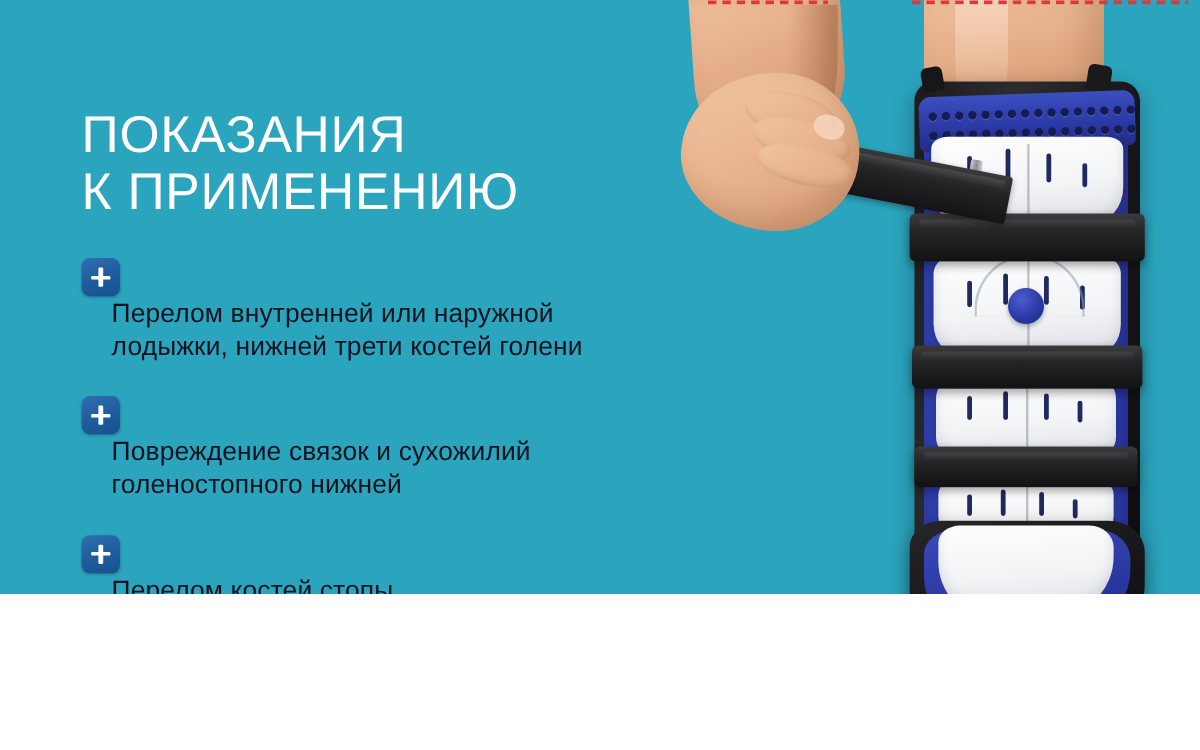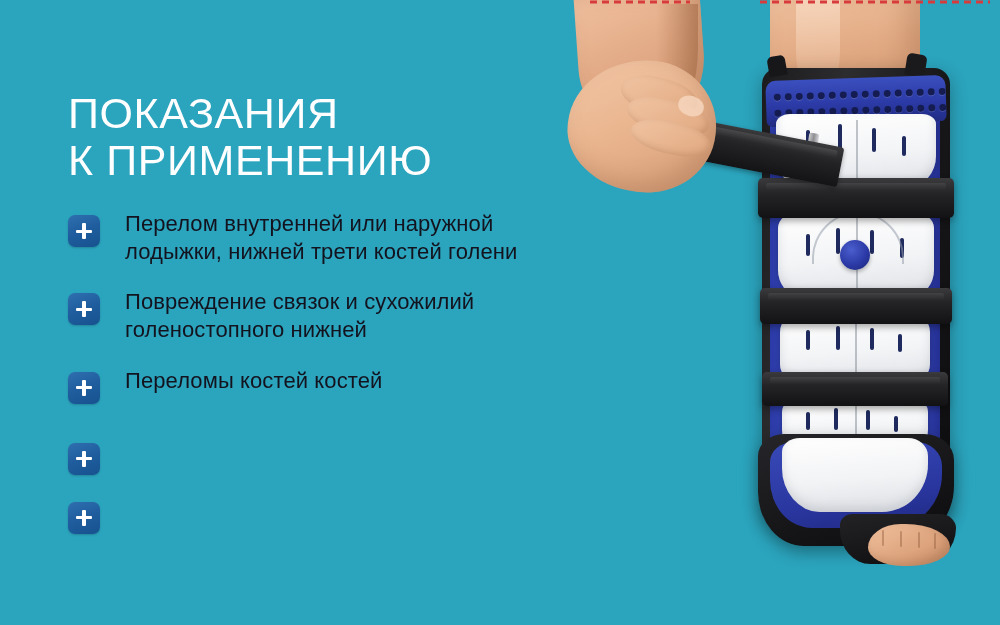--- a/index.html
+++ b/index.html
@@ -4,21 +4,21 @@
 <title>Показания к применению</title>
 <style>
   html, body {
     margin: 0;
     padding: 0;
     background: #ffffff;
   }
   .canvas {
     position: relative;
     width: 1000px;
-    height: 625px;
+    height: 495px;
     overflow: hidden;
     background: #be185d;
     font-family: "Liberation Sans", "DejaVu Sans", sans-serif;
     -webkit-font-smoothing: antialiased;
   }
 
   
   .bg-teal {
     position: absolute;
     inset: 0;
@@ -376,20 +376,21 @@
     position: absolute;
     left: 68px;
     top: 210px;
     width: 620px;
   }
   .item {
     position: relative;
     display: flex;
     align-items: flex-start;
     margin-bottom: 22px;
+    flex-direction: column;
   }
   .item.gap-extra { margin-bottom: 34px; }
 
   .badge {
     flex: 0 0 auto;
     width: 32px;
     height: 32px;
     border-radius: 7px;
     background: linear-gradient(160deg,#2f6fb0 0%, #1f5d9e 48%, #17528f 100%);
     position: relative;
@@ -558,21 +559,21 @@
         </span>
       <span class="item-text">Повреждение связок и сухожилий
 голеностопного нижней</span>
     </div>
 
     <div class="item gap-extra">
       <span class="badge">
           <i></i>
           <b></b>
         </span>
-      <span class="item-text">Переломы костей костей</span>
+      <span class="item-text">Перелом костей стопы</span>
     </div>
 
     <div class="item">
       <span class="badge">
           <i></i>
           <b></b>
         </span>
     </div>
 
     <div class="item">

